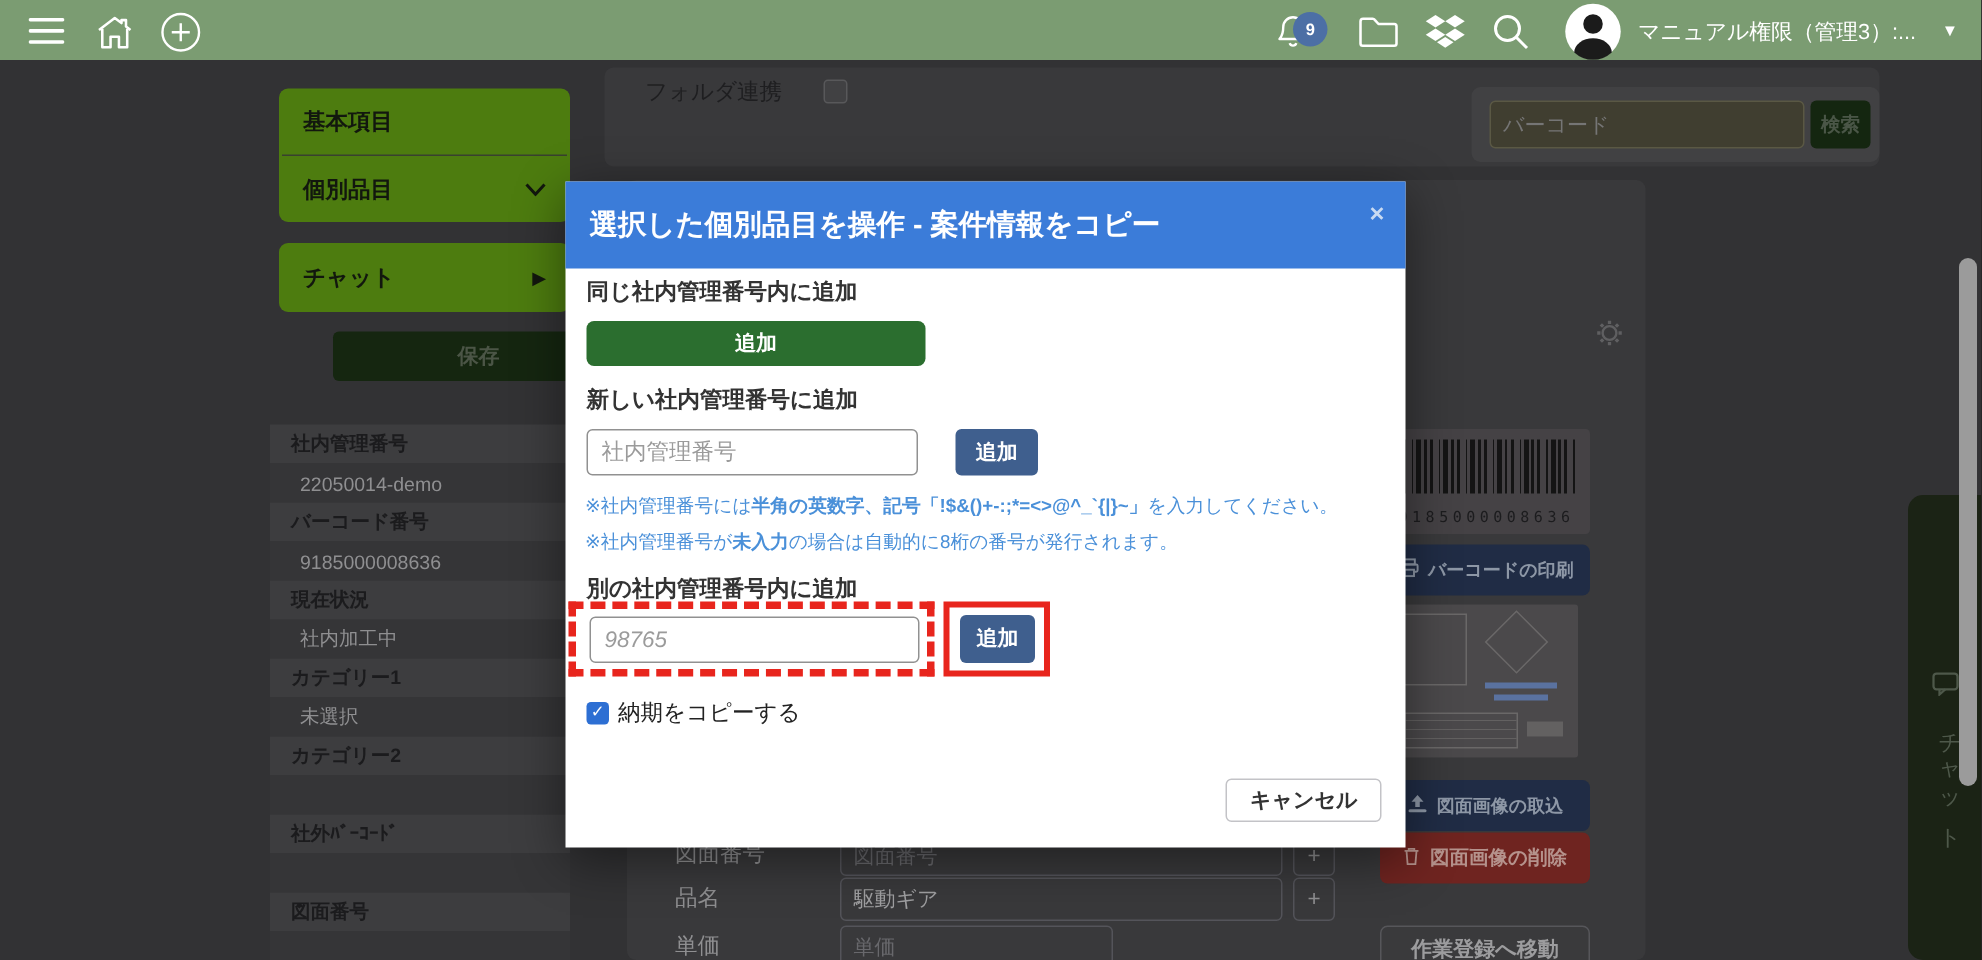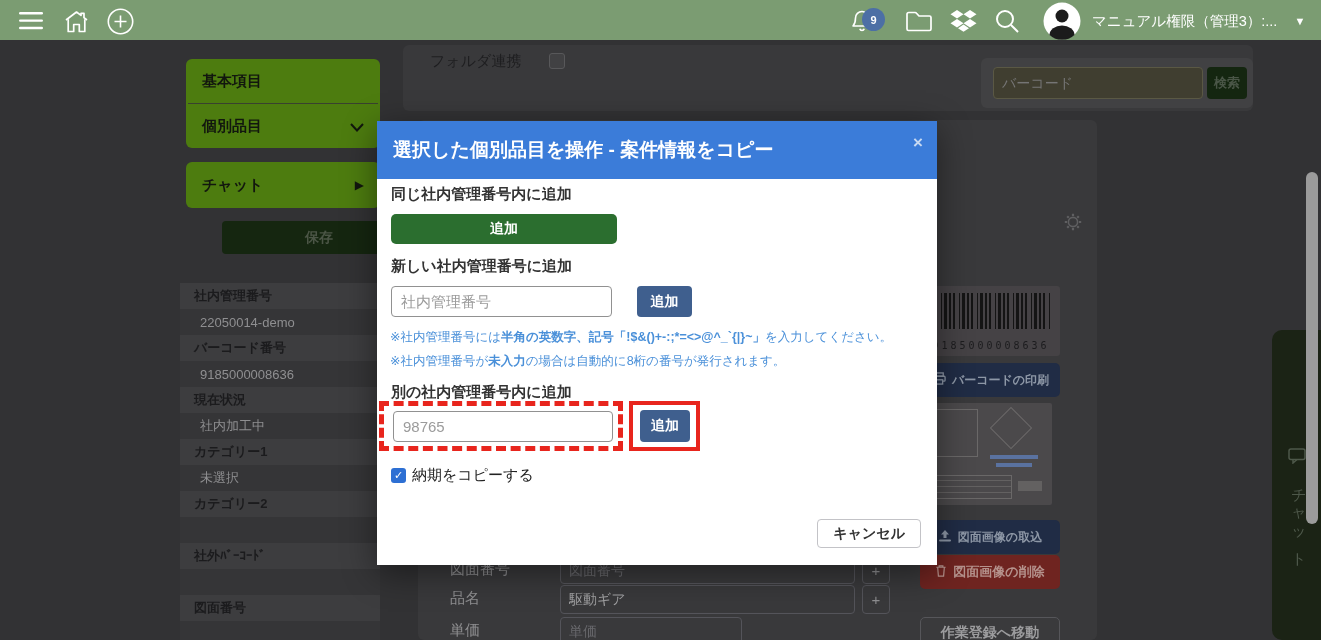--- a/index.html
+++ b/index.html
@@ -52,21 +52,21 @@
   
   .modal{left:377px;top:121px;width:560px;height:444px;background:#fff;z-index:50;box-shadow:0 8px 32px rgba(0,0,0,.45);}
   .modal-head{position:absolute;left:0;top:0;right:0;height:58px;background:#3b7cd9;display:flex;align-items:center;}
   .modal-title{color:#fff;font-size:19px;font-weight:bold;margin-left:16px;white-space:nowrap;}
   .modal-x{position:absolute;right:14px;top:12px;color:#c8daf2;font-size:17px;font-weight:bold;cursor:pointer;}
   .m-head2{position:absolute;font-size:15px;font-weight:bold;color:#333;white-space:nowrap;}
   .green-btn{position:absolute;background:#2b6e2f;border:none;border-radius:5px;color:#fff;font-size:14px;font-weight:bold;}
   .blue-btn{position:absolute;background:#3f5f8e;border:none;border-radius:4px;color:#fff;font-size:14px;font-weight:bold;}
   .m-input{position:absolute;border:1px solid #919191;border-radius:4px;font-size:15px;padding:0 9px;color:#444;}
   .m-input::placeholder{color:#9b9b9b;}
-  .m-input.ghost{color:#9b9b9b;}
+  .m-input.ghost{color:#9b9b9b;font-style:italic;}
   .note{position:absolute;color:#4a90d9;font-size:12.5px;white-space:nowrap;}
   .note b{font-weight:bold;}
   .chk{position:absolute;display:flex;align-items:center;gap:6px;}
   .chk-box{width:15px;height:15px;background:#2d6fd3;border-radius:3px;color:#fff;font-size:11px;line-height:15px;
            text-align:center;font-weight:bold;}
   .chk-label{font-size:15px;color:#222;}
   .cancel-btn{position:absolute;background:#fff;border:1px solid #c3c3c7;border-radius:4px;color:#333;
               font-size:14px;font-weight:bold;padding:0 15px;height:29px;}
   .ann-dashed{position:absolute;border:5px dashed #e8251d;z-index:55;pointer-events:none;}
   .ann-solid{position:absolute;border:4px solid #e8251d;z-index:55;pointer-events:none;}

